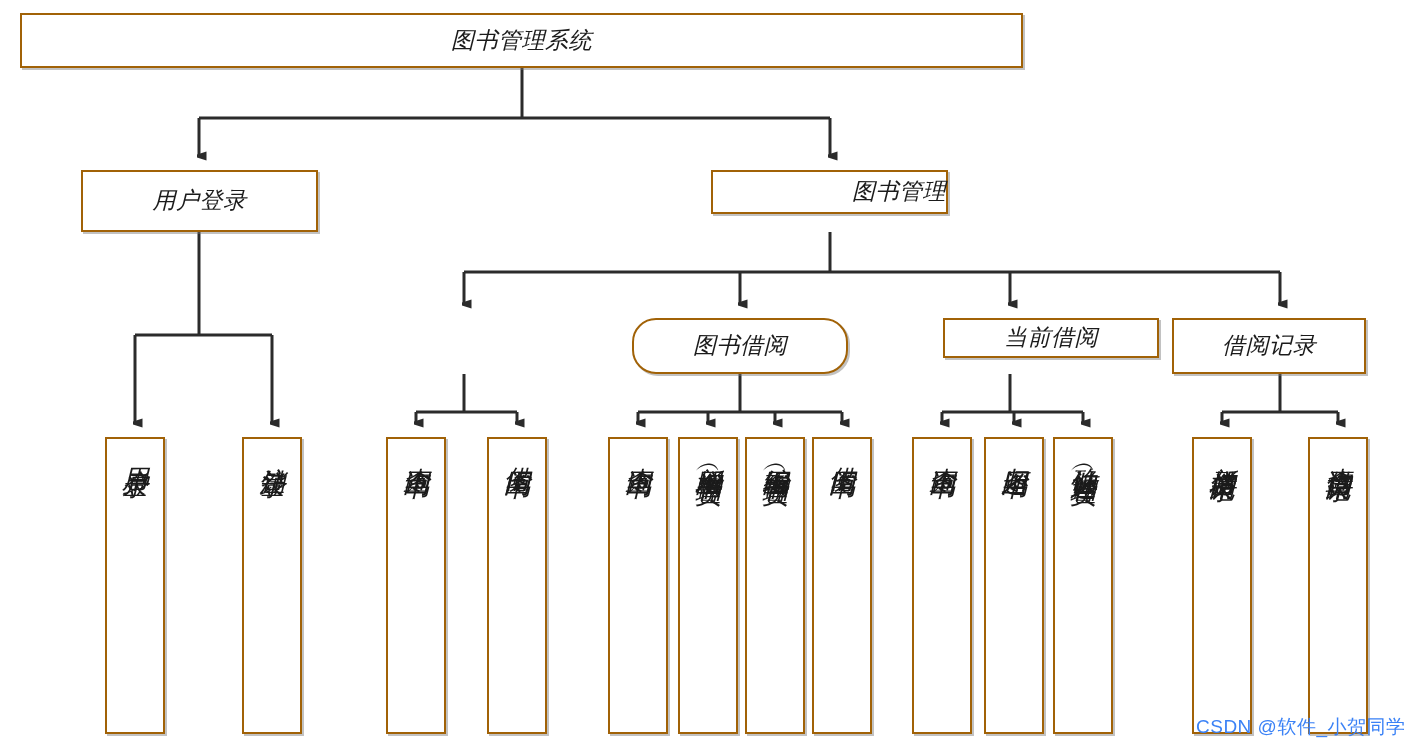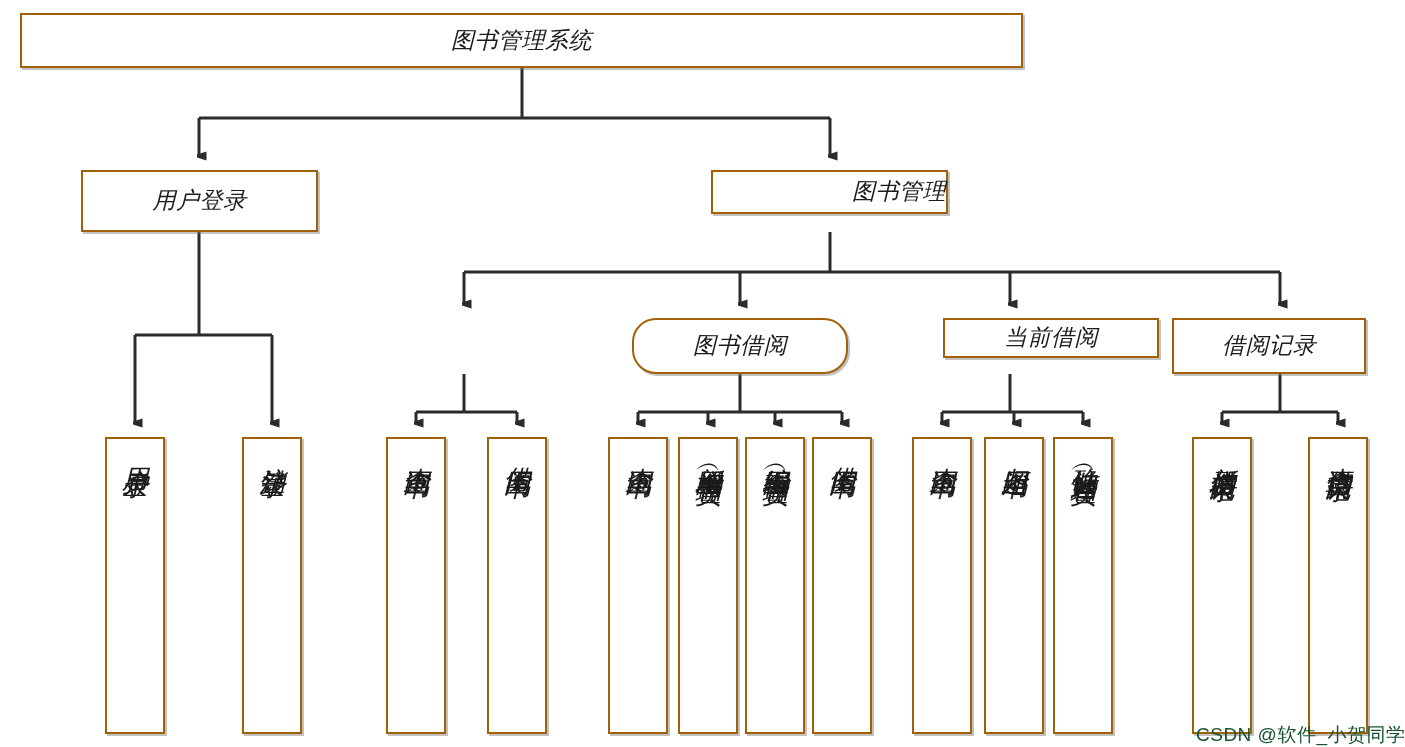--- a/index.html
+++ b/index.html
@@ -53,26 +53,25 @@
   .v-node .node-label {
     writing-mode: vertical-rl;
     text-orientation: upright;
     font-size: 26px;
     line-height: 1.12;
     letter-spacing: 2px;
     white-space: nowrap;
   }
   .watermark {
     position: absolute;
-    color: #14532d;
+    color: #3b82f6;
     font-size: 19px;
     letter-spacing: 0.5px;
     white-space: nowrap;
     user-select: none;
-    margin-top: 8px;
   }
 </style>
 </head>
 <body>
 
 <div id="canvas">
 
   <svg id="wires" viewBox="0 0 1405 747" width="1405" height="747" xmlns="http://www.w3.org/2000/svg">
     <defs>
       <marker id="arrow" markerWidth="10" markerHeight="10" refX="5" refY="7.5" orient="auto" markerUnits="userSpaceOnUse">

